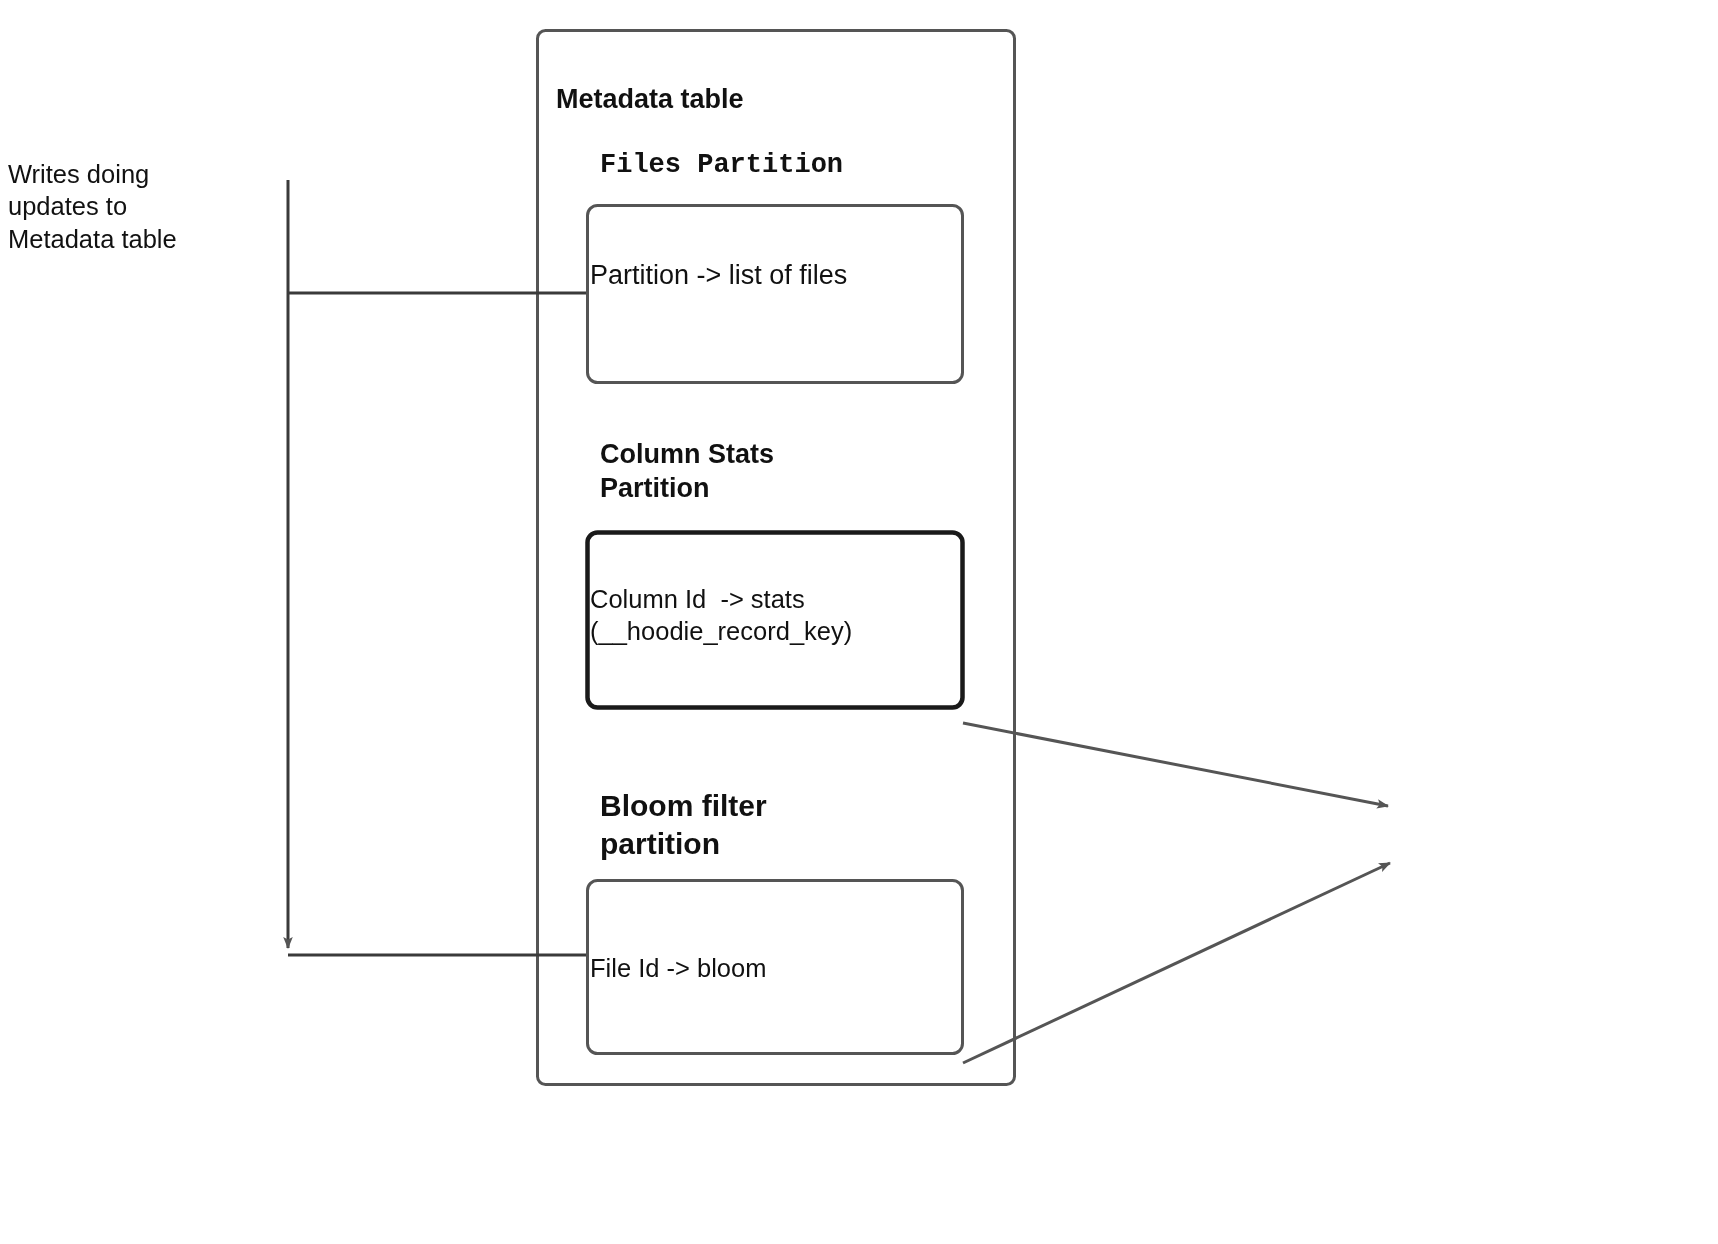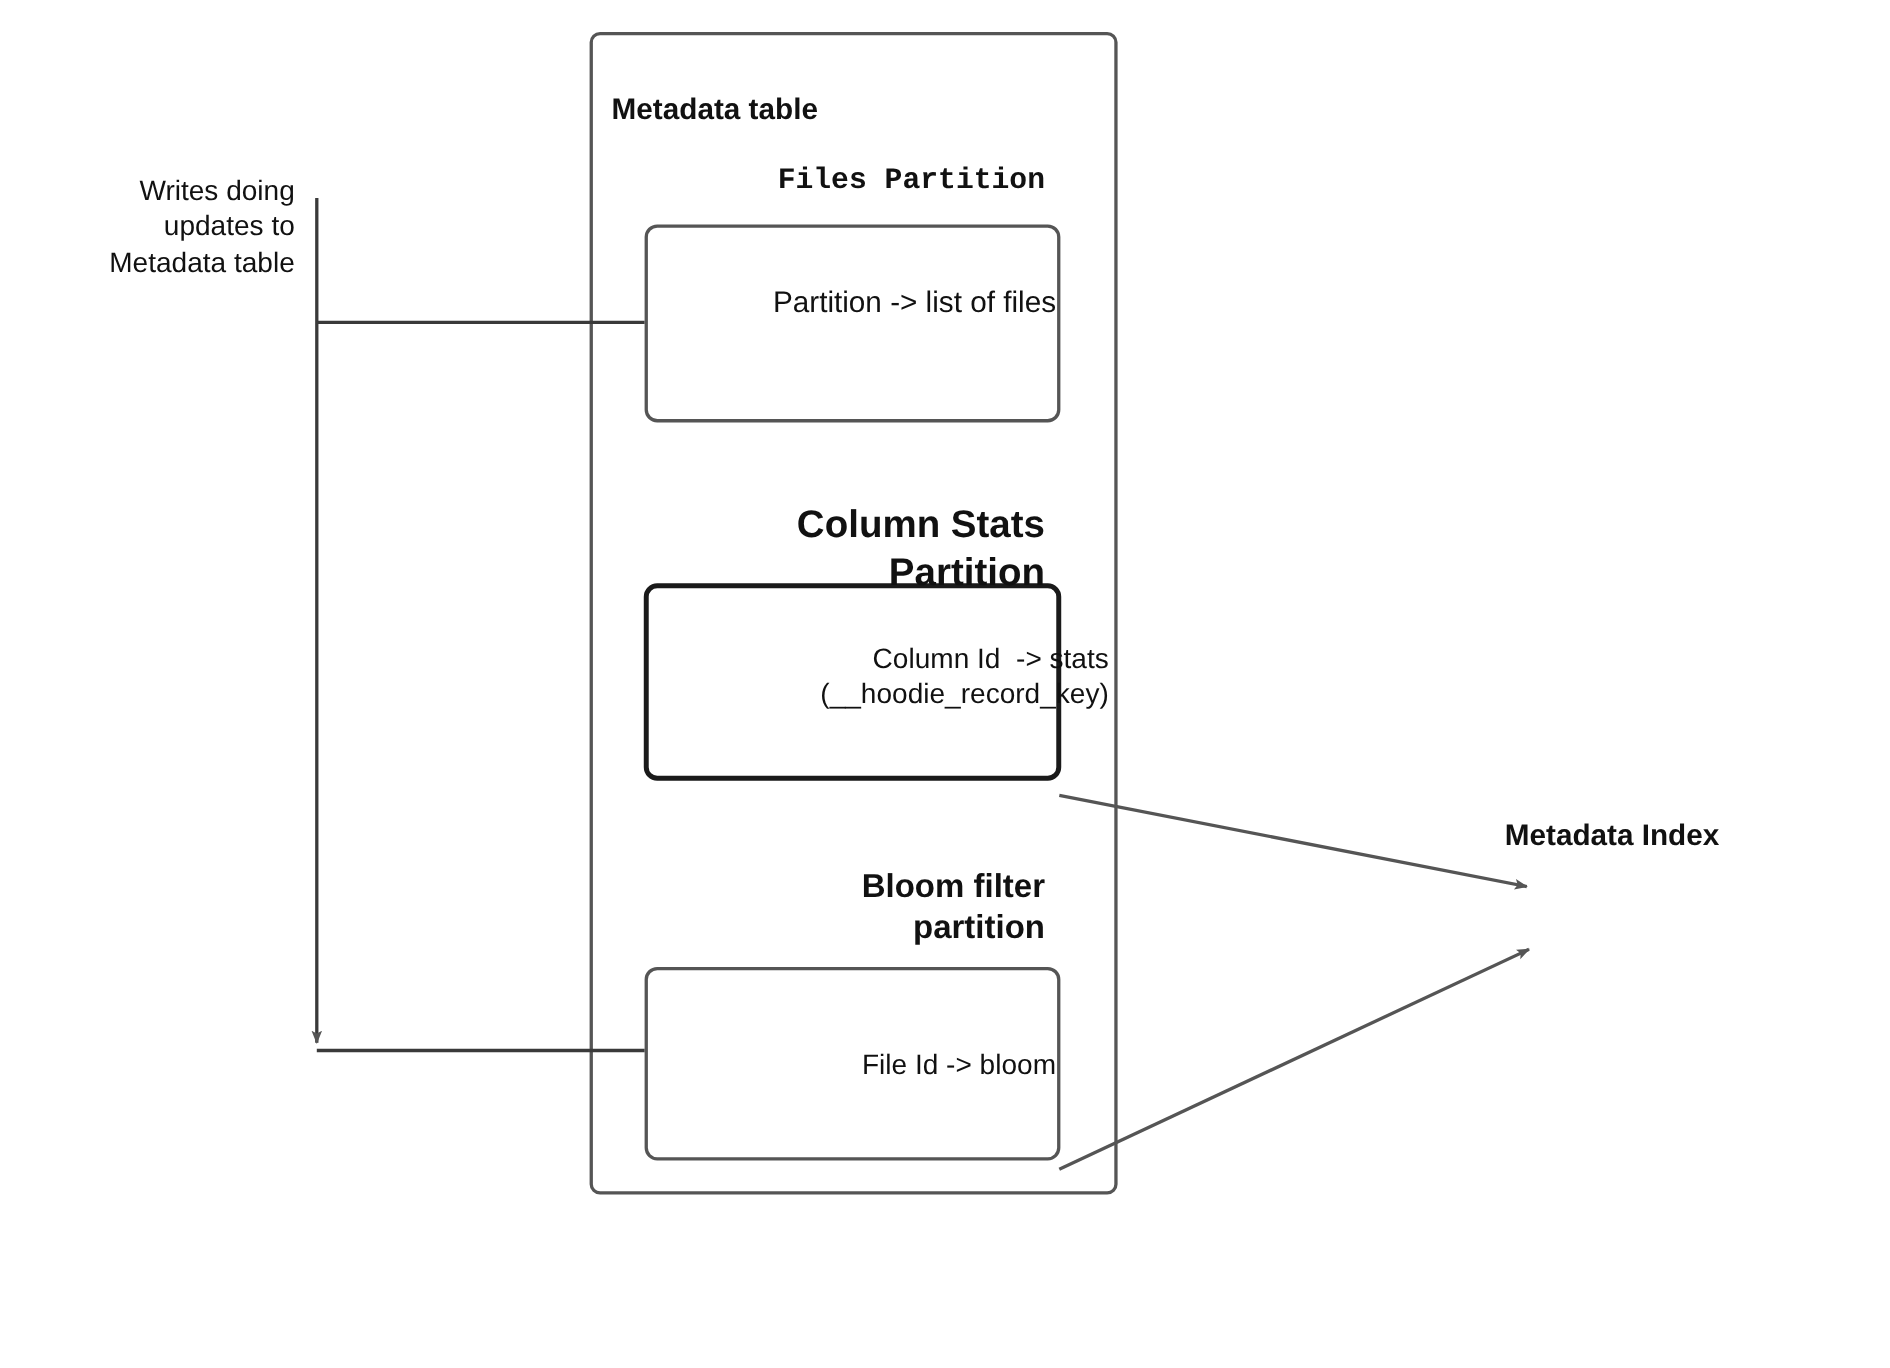--- a/index.html
+++ b/index.html
@@ -21,21 +21,21 @@
   svg.layer {
     position: absolute;
     left: 0;
     top: 0;
     width: 1718px;
     height: 1244px;
     pointer-events: none;
   }
   .txt {
     position: absolute;
-    text-align: right;
+    text-align: left;
     line-height: 1.27;
     white-space: pre-wrap;
     color: #111111;
   }
   .bold {
     font-weight: bold;
   }
 
   
   #writes-caption {
@@ -57,23 +57,23 @@
   
   #files-partition-heading {
     left: 600px;
     top: 148px;
     width: 350px;
     font-size: 27px;
     font-family: Liberation Mono, monospace;
   }
   #colstats-partition-heading {
     left: 600px;
-    top: 455px;
+    top: 437px;
     width: 350px;
-    font-size: 35px;
+    font-size: 27px;
   }
   #bloom-partition-heading {
     left: 600px;
     top: 787px;
     width: 350px;
     font-size: 30px;
   }
 
   
   #files-box-text {
@@ -158,16 +158,15 @@
 Partition</div>
 
   <div class="txt" id="colstats-box-text">Column Id  -&gt; stats
 (__hoodie_record_key)</div>
 
   <div class="txt bold" id="bloom-partition-heading">Bloom filter
 partition</div>
 
   <div class="txt" id="bloom-box-text">File Id -&gt; bloom</div>
 
-  <div class="txt bold" id="metadata-index-title">Metadata Index</div>
 
 
 </div>
 
 </body></html>

